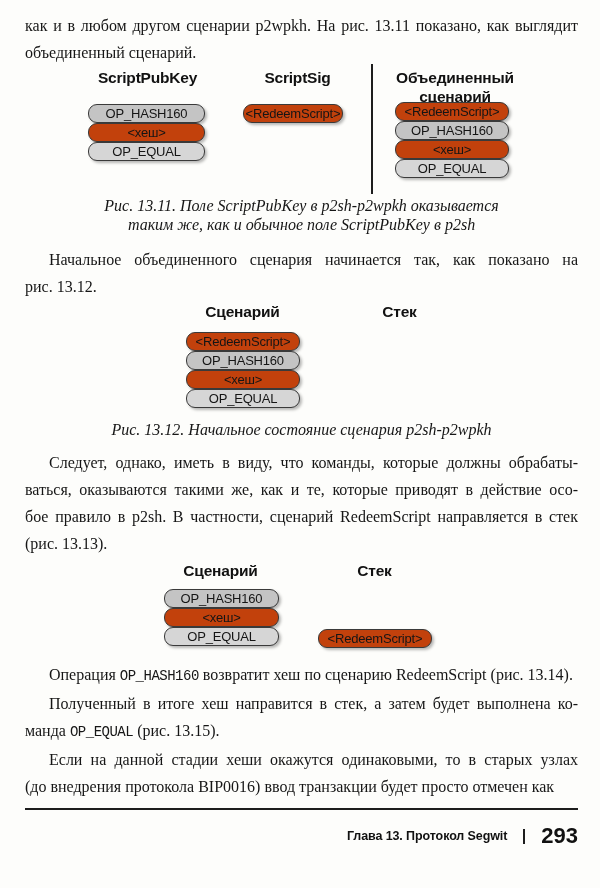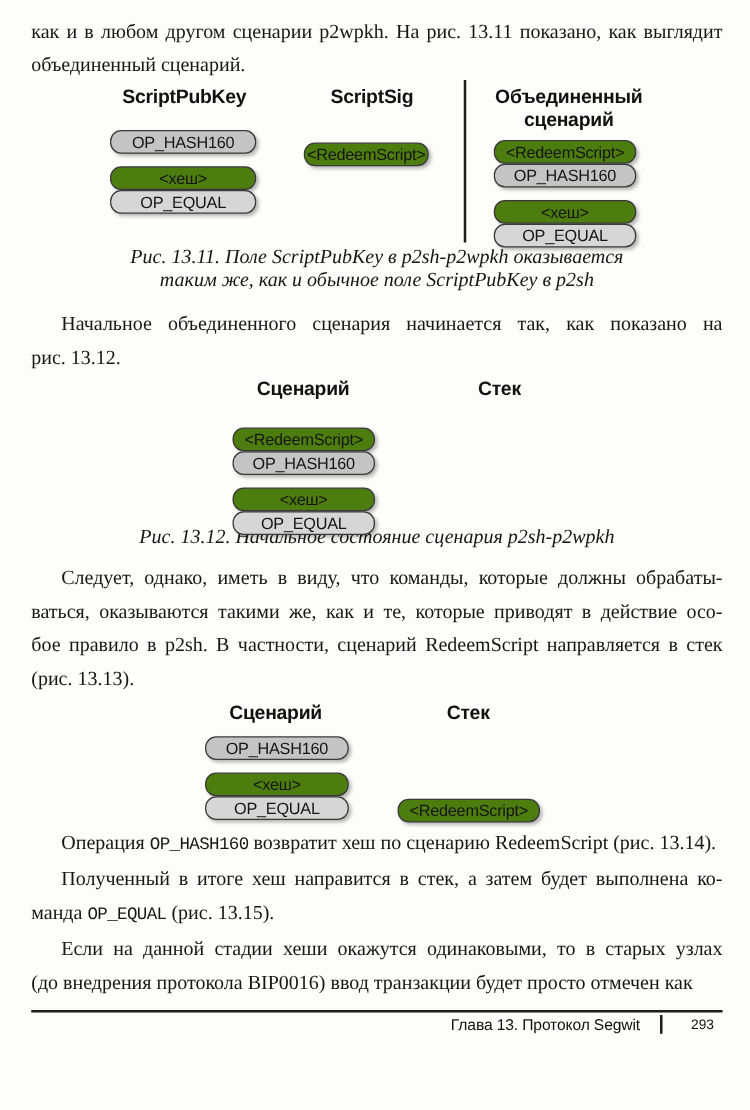--- a/index.html
+++ b/index.html
@@ -29,38 +29,38 @@
   }
   .stack{position:absolute;}
   .sbox{
     height:17px;border:1.5px solid #3a3a3a;border-radius:9px;
     display:flex;align-items:center;justify-content:center;
     font-family:"Liberation Sans", sans-serif;font-size:13px;letter-spacing:-0.2px;color:#151515;
     box-shadow:2px 2px 3px rgba(0,0,0,0.28);
   }
   .sbox.dark{background:#c4c4c4;}
   .sbox.mid{background:#d6d6d6;}
-  .sbox.light{background:#4d7c0f;margin-top:10px;}
+  .sbox.light{background:#c2410c;}
   .vdiv{position:absolute;left:371px;top:-2px;width:2px;height:130px;background:#1d1d1d;}
 
   
   .cap{font-style:italic;font-size:16px;line-height:19px;margin-top:2px;}
   .cap .tline,.cap .tline.just{text-align:center;text-align-last:center;white-space:nowrap;}
 
   .mt12{margin-top:12px;} .mt10{margin-top:10px;} .mt8{margin-top:8px;} .mt6{margin-top:6px;} .mt0{margin-top:0;}
 
   
   .footrule{border-top:2px solid #1d1d1d;margin:8px 22px 0 25px;}
   .footrow{
     display:flex;justify-content:flex-end;align-items:center;
-    padding:2px 22px 0 0;font-family:"Liberation Sans", sans-serif;font-weight:normal;color:#111;
+    padding:13px 22px 0 0;font-family:"Liberation Sans", sans-serif;font-weight:bold;color:#111;
   }
   .chap{font-size:12.5px;letter-spacing:-0.1px;}
   .fsep{width:2px;height:15px;background:#1d1d1d;margin:0 16px;}
-  .pnum{font-size:11px;min-width:32px;text-align:center;}
+  .pnum{font-size:22px;min-width:32px;text-align:left;}
 </style>
 </head>
 <body>
 
 <div class="page">
   <div class="content">
 
     <div class="para">
         <div class="tline just"><span>как и в любом другом сценарии p2wpkh. На рис. 13.11 показано, как выглядит</span></div>
         <div class="tline"><span>объединенный сценарий.</span></div>

